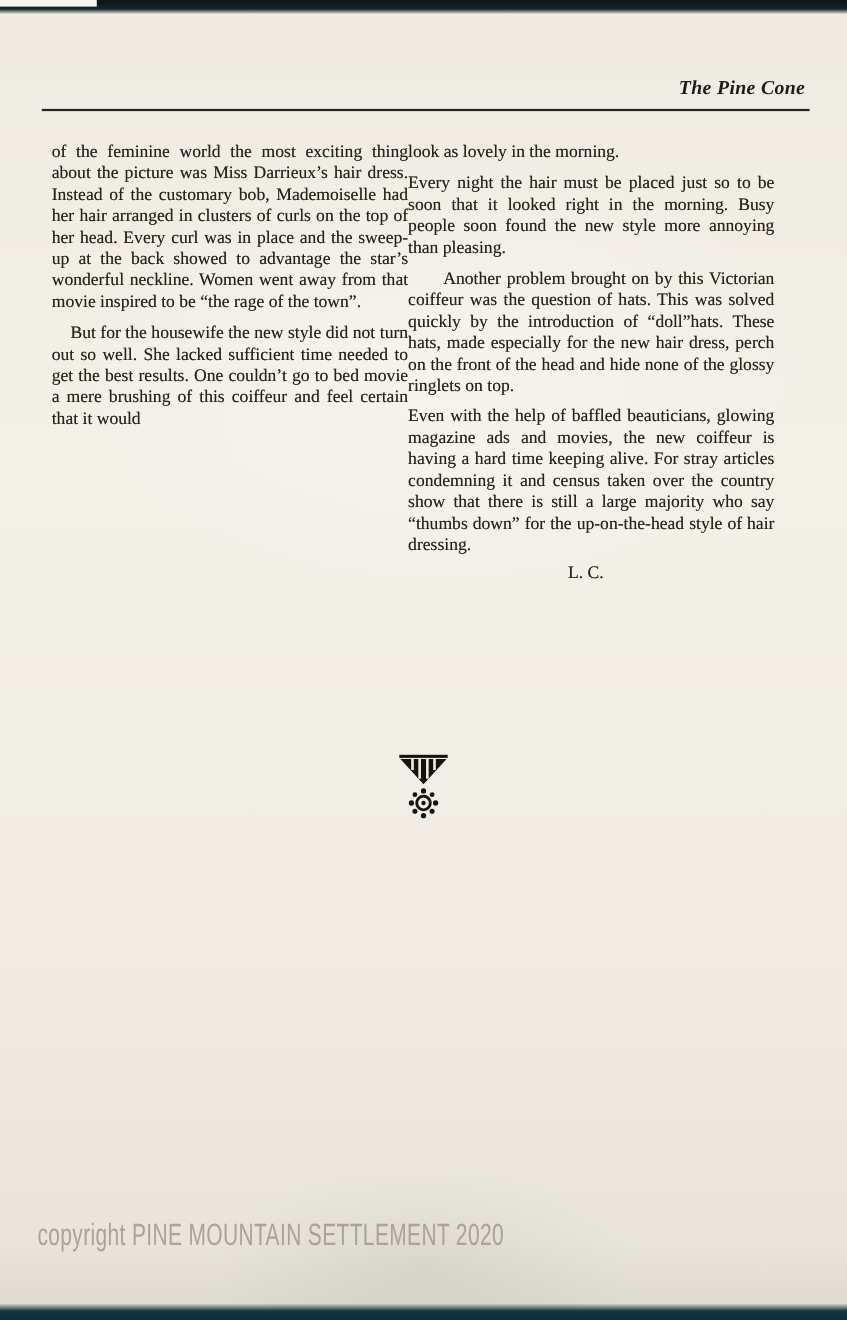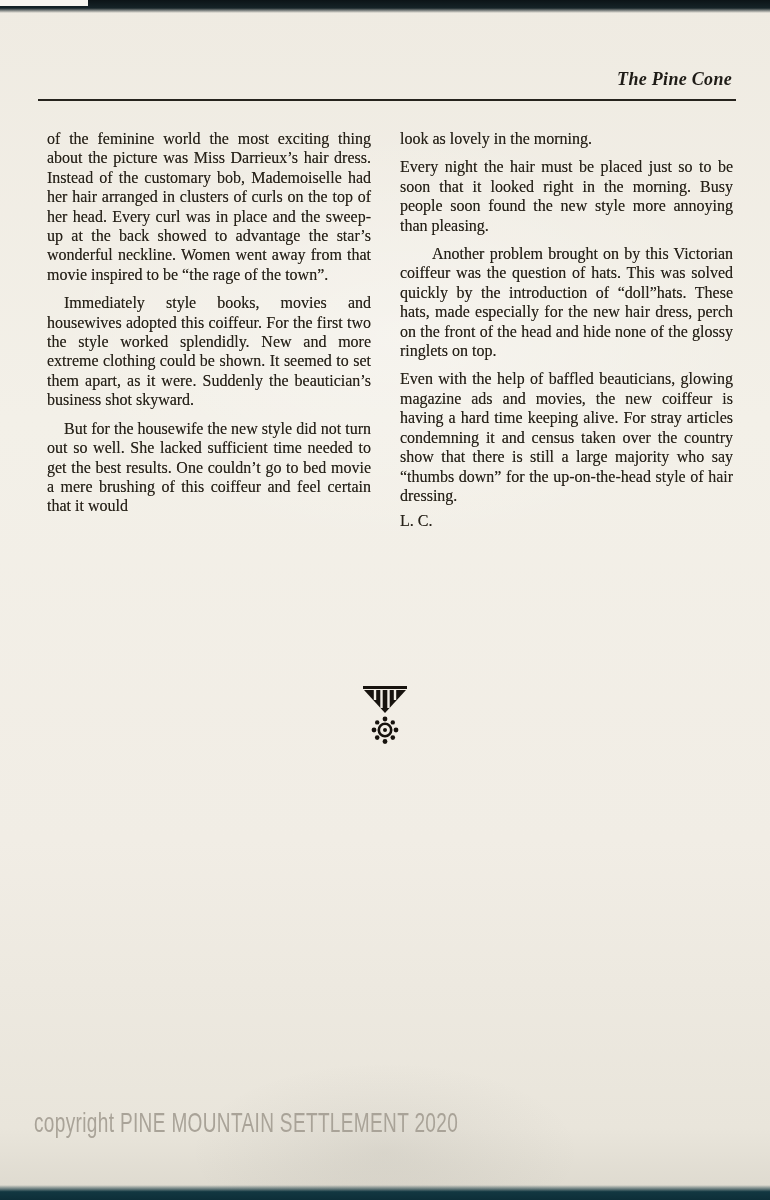--- a/index.html
+++ b/index.html
@@ -35,31 +35,31 @@
     font-style: italic; font-weight: bold;
     font-size: 18px; letter-spacing: 0.3px;
     color: #1e1b16;
   }
   .header-rule {
     position: absolute; top: 99px; left: 38px; width: 698px; height: 2px;
     background: #26231d;
   }
   .columns {
     position: absolute; top: 129px; left: 47px; width: 686px;
-    display: flex; gap: 29px;
+    display: flex; 
     color: #272219;
     text-shadow: 0 0 0.4px rgba(30,25,18,0.55);
   }
   .col { font-size: 16px; line-height: 19.4px; text-align: justify; }
   .col-left  { width: 324px; }
   .col-right { width: 333px; font-family: Liberation Serif, serif; }
   .col p { margin: 0 0 9px 0; }
   p.indent    { text-indent: 17px; }
   p.indent-lg { text-indent: 32px; }
-  p.signature { text-align: left; padding-right: 10px; margin-top: -3px; }
+  p.signature { text-align: center; padding-right: 10px; margin-top: -3px; }
   .ornament {
     position: absolute; top: 686px; left: 50%;
     transform: translateX(-50%);
     width: 48px; height: 64px;
   }
   .watermark {
     position: absolute; top: 1107px; left: 34px;
     font-family: "Liberation Sans", sans-serif;
     font-size: 28px; color: #a9a398; letter-spacing: 0.5px;
     transform: scaleX(0.68); transform-origin: left center;
@@ -74,21 +74,20 @@
   <div class="edge-top"></div>
   <div class="edge-top-corner"></div>
 
   <div class="header-title">The Pine Cone</div>
 
   <div class="header-rule"></div>
 
   <div class="columns">
     <div class="col col-left">
       <p>of the feminine world the most exciting thing about the picture was Miss Darrieux’s hair dress.  Instead of the customary bob, Mademoiselle had her hair arranged in clusters of curls on the top of her head.  Every curl was in place and the sweep-up at the back showed to advantage the star’s wonderful neckline.  Women went away from that movie inspired to be “the rage of the town”.</p>
-      <p class="indent">Immediately style books, movies and housewives adopted this coiffeur.  For the first two the style worked splendidly.  New and more extreme clothing could be shown.  It seemed to set them apart, as it were.  Suddenly the beautician’s business shot skyward.</p>
       <p class="indent">But for the housewife the new style did not turn out so well.  She lacked sufficient time needed to get the best results.  One couldn’t go to bed movie a mere brushing of this coiffeur and feel certain that it would</p>
     </div>
     <div class="col col-right">
       <p>look as lovely in the morning.</p>
       <p>Every night the hair must be placed just so to be soon that it looked right in the morning.  Busy people soon found the new style more annoying than pleasing.</p>
       <p class="indent-lg">Another problem brought on by this Victorian coiffeur was the question of hats.  This was solved quickly by the introduction of “doll”hats.  These hats, made especially for the new hair dress, perch on the front of the head and hide none of the glossy ringlets on top.</p>
       <p>Even with the help of baffled beauticians, glowing magazine ads and movies, the new coiffeur is having a hard time keeping alive.  For stray articles condemning it and census taken over the country show that there is still a large majority who say “thumbs down” for the up-on-the-head style of hair dressing.</p>
       <p class="signature">L. C.</p>
     </div>
   </div>

